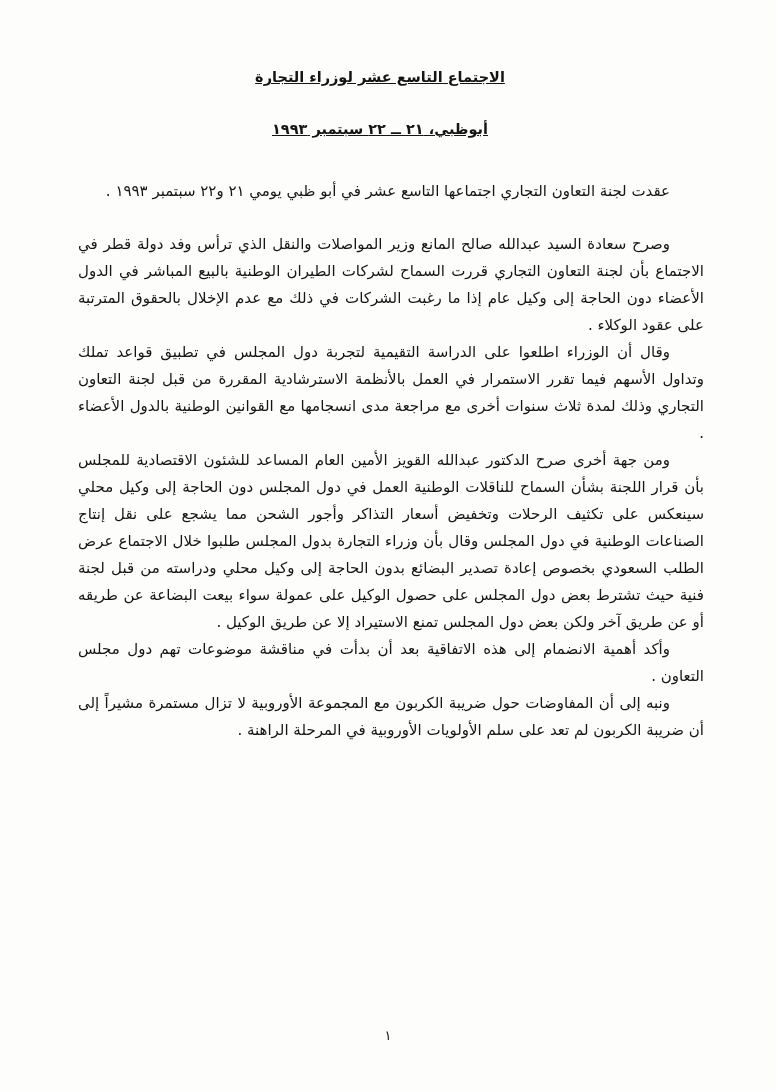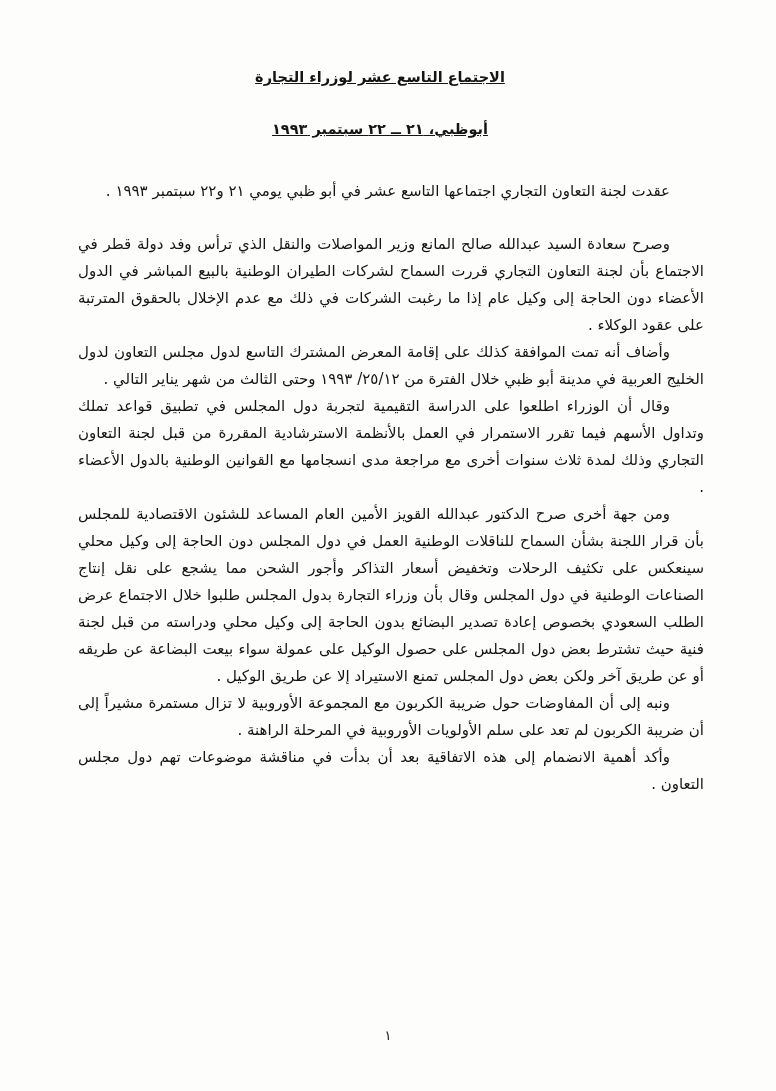--- a/index.html
+++ b/index.html
@@ -63,22 +63,21 @@
 <div class="page">
 
   <header class="titles">
     <div class="title-line">الاجتماع التاسع عشر لوزراء التجارة</div>
     <div class="title-line">أبوظبي،  ٢١ ــ ٢٢ سبتمبر ١٩٩٣</div>
   </header>
 
   <main class="doc-body">
     <p class="para para-gap">عقدت لجنة التعاون التجاري اجتماعها التاسع عشر في أبو ظبي يومي ٢١ و٢٢ سبتمبر ١٩٩٣ .</p>
     <p class="para">وصرح سعادة السيد عبدالله صالح المانع وزير المواصلات والنقل الذي ترأس وفد دولة قطر في الاجتماع بأن لجنة التعاون التجاري قررت السماح لشركات الطيران الوطنية بالبيع المباشر في الدول الأعضاء دون الحاجة إلى وكيل عام إذا ما رغبت الشركات في ذلك مع عدم الإخلال بالحقوق المترتبة على عقود الوكلاء .</p>
-    <p class="para">وأضاف أنه تمت الموافقة كذلك على إقامة المعرض المشترك التاسع لدول مجلس التعاون لدول الخليج العربية في مدينة أبو ظبي خلال الفترة من ٢٥/١٢/ ١٩٩٣ وحتى الثالث من شهر يناير التالي .</p>
     <p class="para">وقال أن الوزراء اطلعوا على الدراسة التقيمية لتجربة دول المجلس في تطبيق قواعد تملك وتداول الأسهم فيما تقرر الاستمرار في العمل بالأنظمة الاسترشادية المقررة من قبل لجنة التعاون التجاري وذلك لمدة ثلاث سنوات أخرى مع مراجعة مدى انسجامها مع القوانين الوطنية بالدول الأعضاء .</p>
     <p class="para">ومن جهة أخرى صرح الدكتور عبدالله القويز الأمين العام المساعد للشئون الاقتصادية للمجلس بأن قرار اللجنة بشأن السماح للناقلات الوطنية العمل في دول المجلس دون الحاجة إلى وكيل محلي سينعكس على تكثيف الرحلات وتخفيض أسعار التذاكر وأجور الشحن مما يشجع على نقل إنتاج الصناعات الوطنية في دول المجلس وقال بأن وزراء التجارة بدول المجلس طلبوا خلال الاجتماع عرض الطلب السعودي بخصوص إعادة تصدير البضائع بدون الحاجة إلى وكيل محلي ودراسته من قبل لجنة فنية حيث تشترط بعض دول المجلس على حصول الوكيل على عمولة سواء بيعت البضاعة عن طريقه أو عن طريق آخر ولكن بعض دول المجلس تمنع الاستيراد إلا عن طريق الوكيل .</p>
+    <p class="para">وأكد أهمية الانضمام إلى هذه الاتفاقية بعد أن بدأت في مناقشة موضوعات تهم دول مجلس التعاون .</p>
     <p class="para">ونبه إلى أن المفاوضات حول ضريبة الكربون مع المجموعة الأوروبية لا تزال مستمرة مشيراً إلى أن ضريبة الكربون لم تعد على سلم الأولويات الأوروبية في المرحلة الراهنة .</p>
-    <p class="para">وأكد أهمية الانضمام إلى هذه الاتفاقية بعد أن بدأت في مناقشة موضوعات تهم دول مجلس التعاون .</p>
   </main>
 
   <div class="page-number">١</div>
 
 </div>
 
 </body></html>

